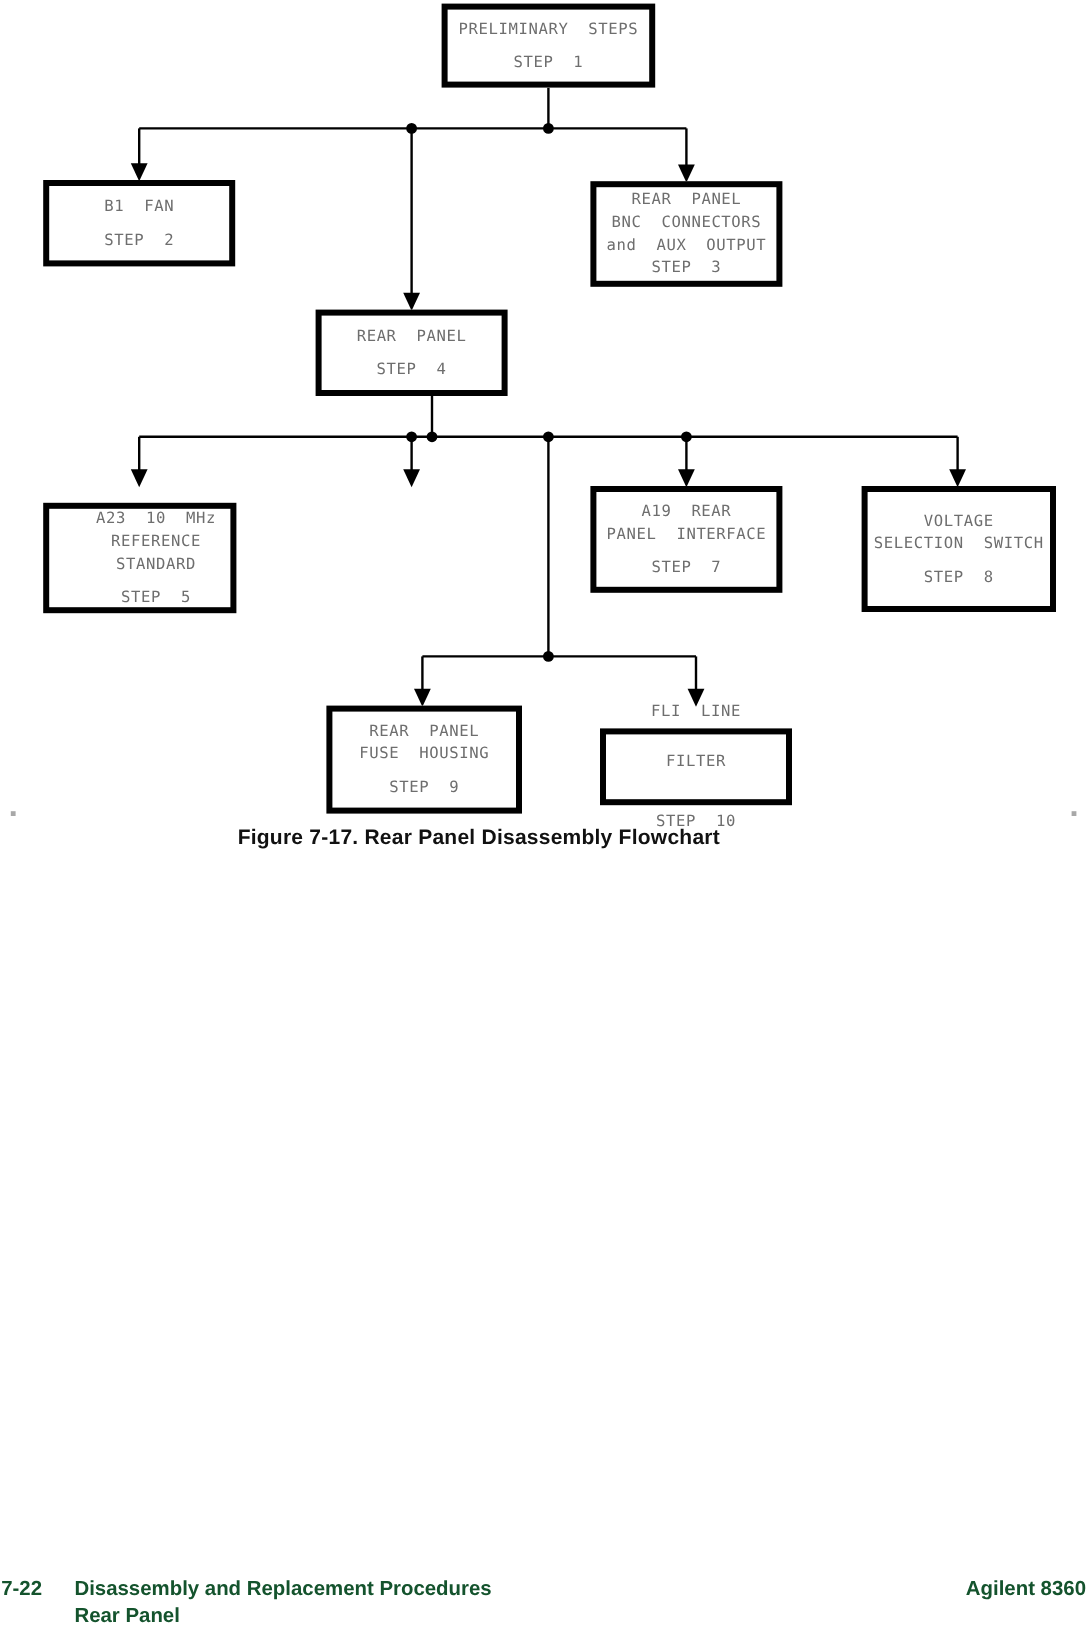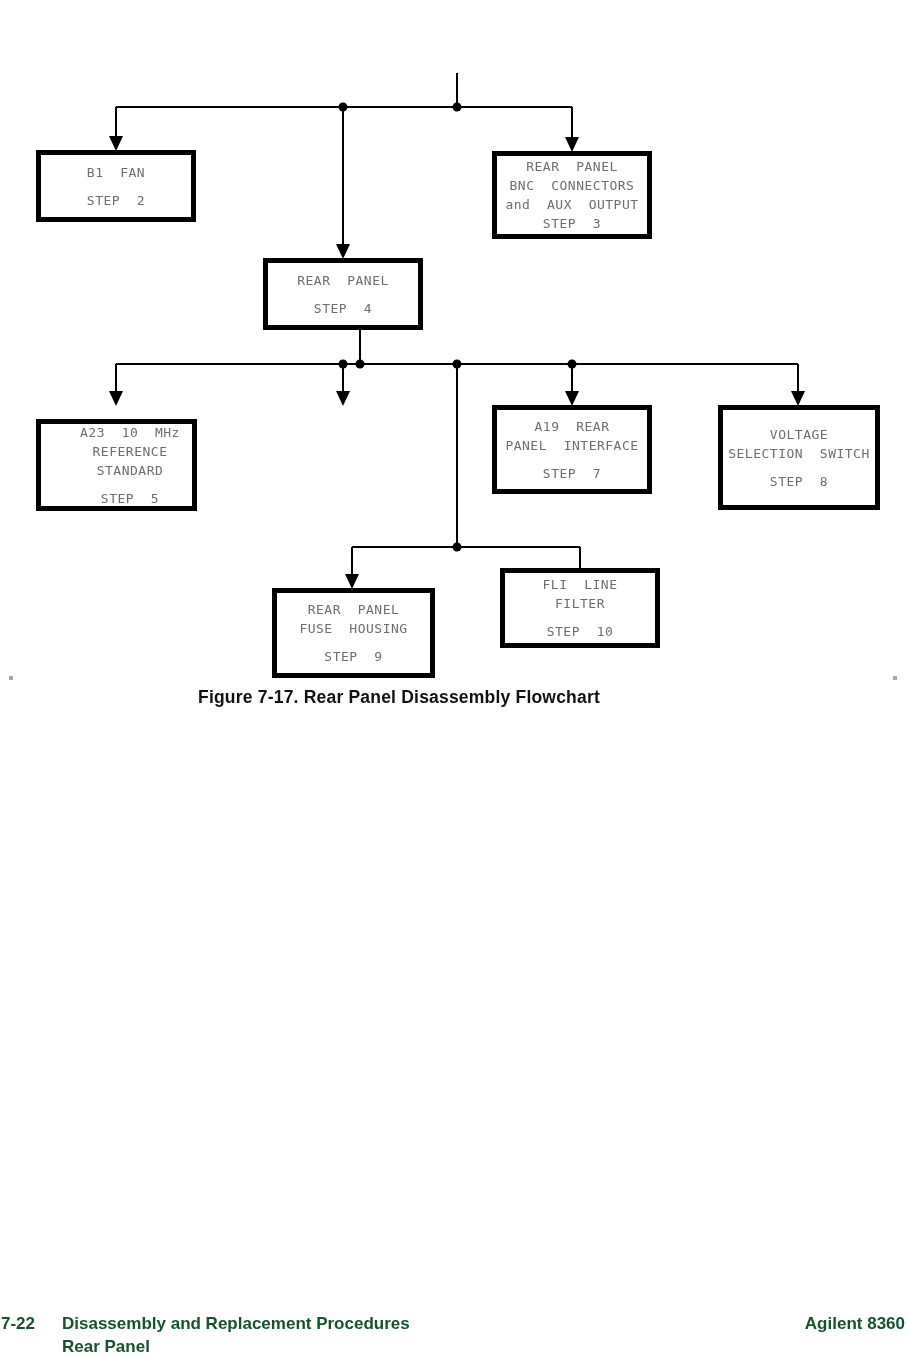--- a/index.html
+++ b/index.html
@@ -77,20 +77,24 @@
       <circle cx="343" cy="107" r="4.5"></circle>
       <circle cx="457" cy="107" r="4.5"></circle>
       <circle cx="343" cy="364" r="4.5"></circle>
       <circle cx="360" cy="364" r="4.5"></circle>
       <circle cx="457" cy="364" r="4.5"></circle>
       <circle cx="572" cy="364" r="4.5"></circle>
       <circle cx="457" cy="547" r="4.5"></circle>
     </g>
   </svg>
 
+  <div class="box" style="left:368px;top:3px;width:178px;height:70px;">
+    <div class="box-line">PRELIMINARY  STEPS</div>
+    <div class="box-line box-step">STEP  1</div>
+  </div>
 
   <div class="box" style="left:36px;top:150px;width:160px;height:72px;">
     <div class="box-line">B1  FAN</div>
     <div class="box-line box-step">STEP  2</div>
   </div>
 
   <div class="box tight" style="left:492px;top:151px;width:160px;height:88px;">
     <div class="box-line">REAR  PANEL</div>
     <div class="box-line">BNC  CONNECTORS</div>
     <div class="box-line">and  AUX  OUTPUT</div>
@@ -121,21 +125,21 @@
     <div class="box-line">SELECTION  SWITCH</div>
     <div class="box-line box-step">STEP  8</div>
   </div>
 
   <div class="box" style="left:272px;top:588px;width:163px;height:90px;">
     <div class="box-line">REAR  PANEL</div>
     <div class="box-line">FUSE  HOUSING</div>
     <div class="box-line box-step">STEP  9</div>
   </div>
 
-  <div class="box" style="left:500px;top:568px;width:160px;height:80px;">
+  <div class="box" style="left:500px;top:607px;width:160px;height:64px;gap:22px;">
     <div class="box-line">FLI  LINE</div>
     <div class="box-line">FILTER</div>
     <div class="box-line box-step">STEP  10</div>
   </div>
 
   <div class="caption">Figure 7-17. Rear Panel Disassembly Flowchart</div>
 
   <div class="cropmark left"></div>
   <div class="cropmark right"></div>
 

